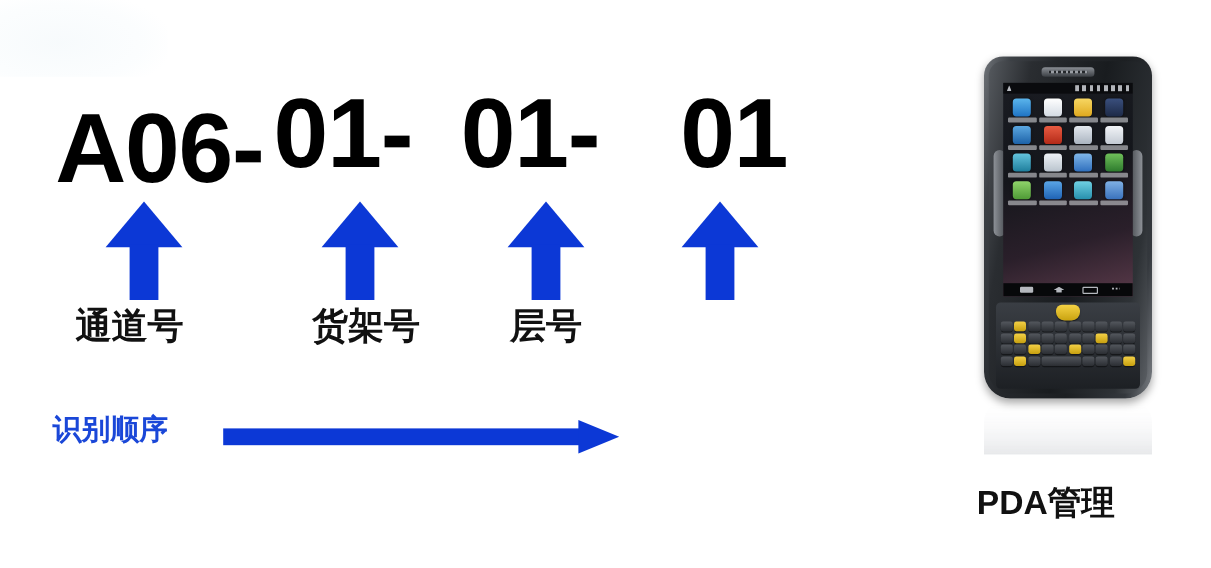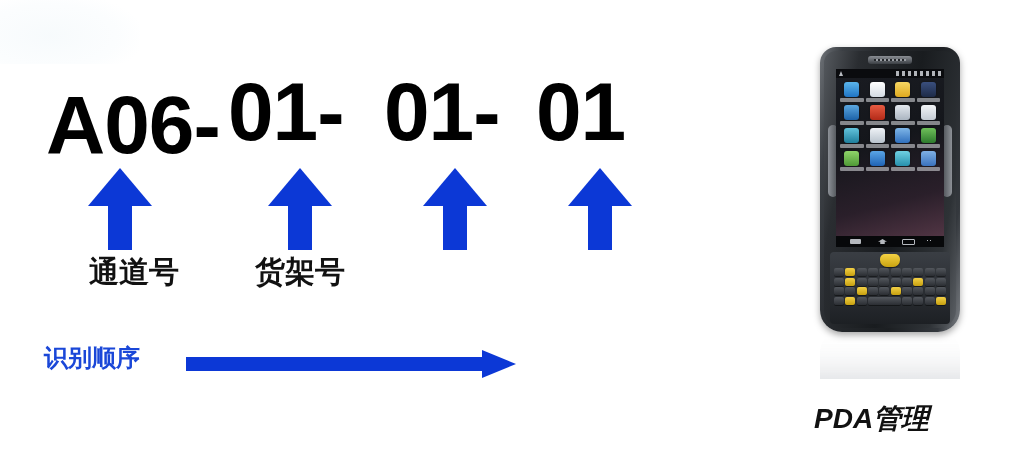--- a/index.html
+++ b/index.html
@@ -22,21 +22,21 @@
     position:absolute;left:46px;top:66px;width:640px;height:92px;
     display:flex;align-items:center;
   }
   .code-seg{
     font-size:82px;font-weight:bold;color:#000000;
     letter-spacing:-1px;line-height:92px;white-space:pre;
   }
   .seg-aisle{width:182px;margin-top:25px;}
   .seg-shelf{width:156px;}
   .seg-layer{width:152px;}
-  .seg-bin{width:120px;}
+  .seg-bin{width:120px;text-align:right;}
 
   
   .arrow-row{position:absolute;left:0;top:168px;width:700px;height:84px;}
   .up-arrow{position:absolute;top:0;width:64px;height:82px;}
   .up-arrow .head{
     position:absolute;left:0;top:0;width:0;height:0;
     border-left:32px solid transparent;border-right:32px solid transparent;
     border-bottom:38px solid #0c38d6;
   }
   .up-arrow .stem{
@@ -46,22 +46,22 @@
   .a2{left:268px;}
   .a3{left:423px;}
   .a4{left:568px;}
 
   
   .labels{position:absolute;left:0;top:252px;width:700px;height:44px;}
   .part-label{
     position:absolute;top:0;font-size:30px;font-weight:bold;color:#111111;
     white-space:nowrap;text-align:center;
   }
-  .l1{left:84px;width:100px;}
-  .l2{left:250px;width:100px;}
+  .l1{left:58px;width:100px;}
+  .l2{left:250px;width:100px;text-align:right;}
   .l3{left:420px;width:70px;}
   .l4{left:545px;width:110px;}
 
   
   .order-wrap{position:absolute;left:10px;top:340px;width:700px;height:46px;}
   .order-label{
     position:absolute;left:34px;top:2px;font-size:24px;font-weight:bold;
     color:#1a47d8;white-space:nowrap;
   }
   .order-arrow{position:absolute;left:176px;top:13px;width:340px;height:22px;}
@@ -73,21 +73,21 @@
     border-top:14px solid transparent;border-bottom:14px solid transparent;
     border-left:34px solid #0c38d6;
   }
 
   
   .caption{
     position:absolute;font-size:28px;font-weight:bold;color:#111111;
     white-space:nowrap;
   }
   .cap-left{left:296px;top:400px;}
-  .cap-right{left:814px;top:400px;font-style:italic;}
+  .cap-right{left:814px;top:400px;}
 
   
   .pda{position:absolute;left:806px;top:47px;width:168px;height:290px;}
   .pda-body{
     position:absolute;left:14px;top:0;width:140px;height:285px;
     border-radius:16px 16px 22px 22px;
     background:linear-gradient(100deg,#6f7378 0%,#3c4045 12%,#25282c 32%,#1c1f22 62%,#34383d 88%,#7c8085 100%);
     box-shadow:0 3px 7px rgba(0,0,0,.35);
   }
   .pda-rim{
@@ -216,20 +216,21 @@
     </div>
     <div class="up-arrow a4">
       <div class="head"></div>
       <div class="stem"></div>
     </div>
   </div>
 
   <div class="labels">
     <div class="part-label l1">通道号</div>
     <div class="part-label l2">货架号</div>
+    <div class="part-label l3">层号</div>
   </div>
 
   <div class="order-wrap">
     <div class="order-label">识别顺序</div>
     <div class="order-arrow">
       <div class="bar"></div>
       <div class="tip"></div>
     </div>
   </div>
 

